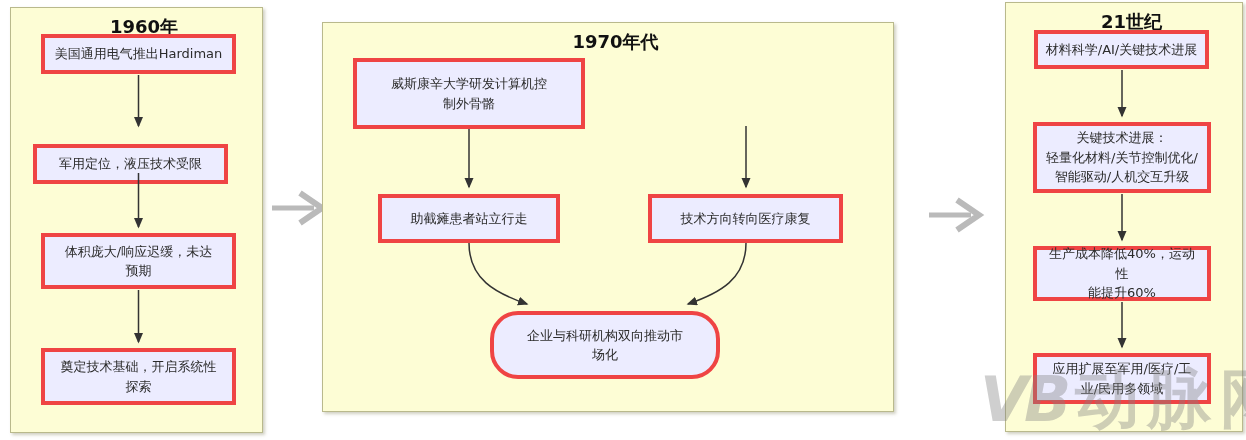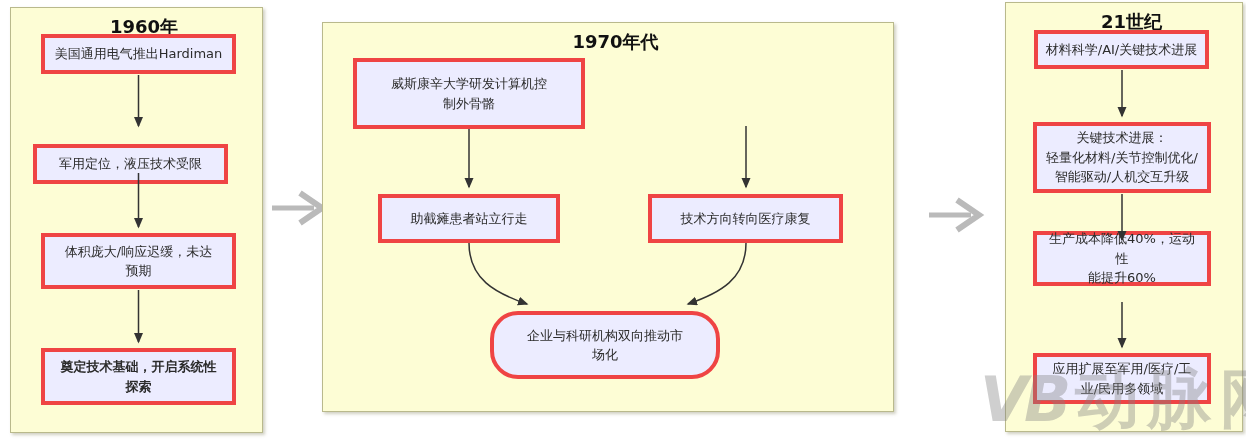--- a/index.html
+++ b/index.html
@@ -40,21 +40,21 @@
 
 <div class="stage">
 
   <div class="panel" style="left:10px; top:7px; width:253px; height:426px;">
     <div class="panel-title">1960年</div>
 
     <div class="node" style="left:30px; top:26px; width:195px; height:40px;">美国通用电气推出Hardiman</div>
     <div class="node" style="left:22px; top:124px; width:195px; height:40px;margin-top:12px;">军用定位，液压技术受限</div>
     <div class="node" style="left:30px; top:225px; width:195px; height:56px;">体积庞大/响应迟缓，未达
 预期</div>
-    <div class="node" style="left:30px; top:340px; width:195px; height:57px;font-weight:bold;">奠定技术基础，开启系统性
+    <div class="node" style="left:30px; top:340px; width:195px; height:57px;">奠定技术基础，开启系统性
 探索</div>
 
     <svg class="arrows" width="253" height="426">
       <defs>
         <marker id="ahL" markerWidth="8" markerHeight="8" refX="6" refY="3" orient="auto" markerUnits="strokeWidth">
           <path d="M0,0 L7,3 L0,6 z" fill="#333333"></path>
         </marker>
       </defs>
       <line x1="127.5" y1="67" x2="127.5" y2="118" stroke="#333333" stroke-width="1.5" marker-end="url(#ahL)"></line>
       <line x1="127.5" y1="165" x2="127.5" y2="219" stroke="#333333" stroke-width="1.5" marker-end="url(#ahL)"></line>
@@ -95,21 +95,21 @@
     <polyline points="32,7 54,22 32,37" fill="none" stroke="#bababa" stroke-width="6"></polyline>
   </svg>
 
   <div class="panel" style="left:1005px; top:2px; width:238px; height:430px;">
     <div class="panel-title">21世纪</div>
 
     <div class="node" style="left:28px; top:27px; width:175px; height:39px;">材料科学/AI/关键技术进展</div>
     <div class="node" style="left:27px; top:119px; width:178px; height:71px;">关键技术进展：
 轻量化材料/关节控制优化/
 智能驱动/人机交互升级</div>
-    <div class="node" style="left:27px; top:228px; width:178px; height:55px;">生产成本降低40%，运动性
+    <div class="node" style="left:27px; top:243px; width:178px; height:55px;">生产成本降低40%，运动性
 能提升60%</div>
     <div class="node" style="left:27px; top:350px; width:178px; height:51px;padding-left:6px;">应用扩展至军用/医疗/工
 业/民用多领域</div>
 
     <svg class="arrows" width="238" height="430">
       <defs>
         <marker id="ahR" markerWidth="8" markerHeight="8" refX="6" refY="3" orient="auto" markerUnits="strokeWidth">
           <path d="M0,0 L7,3 L0,6 z" fill="#333333"></path>
         </marker>
       </defs>

